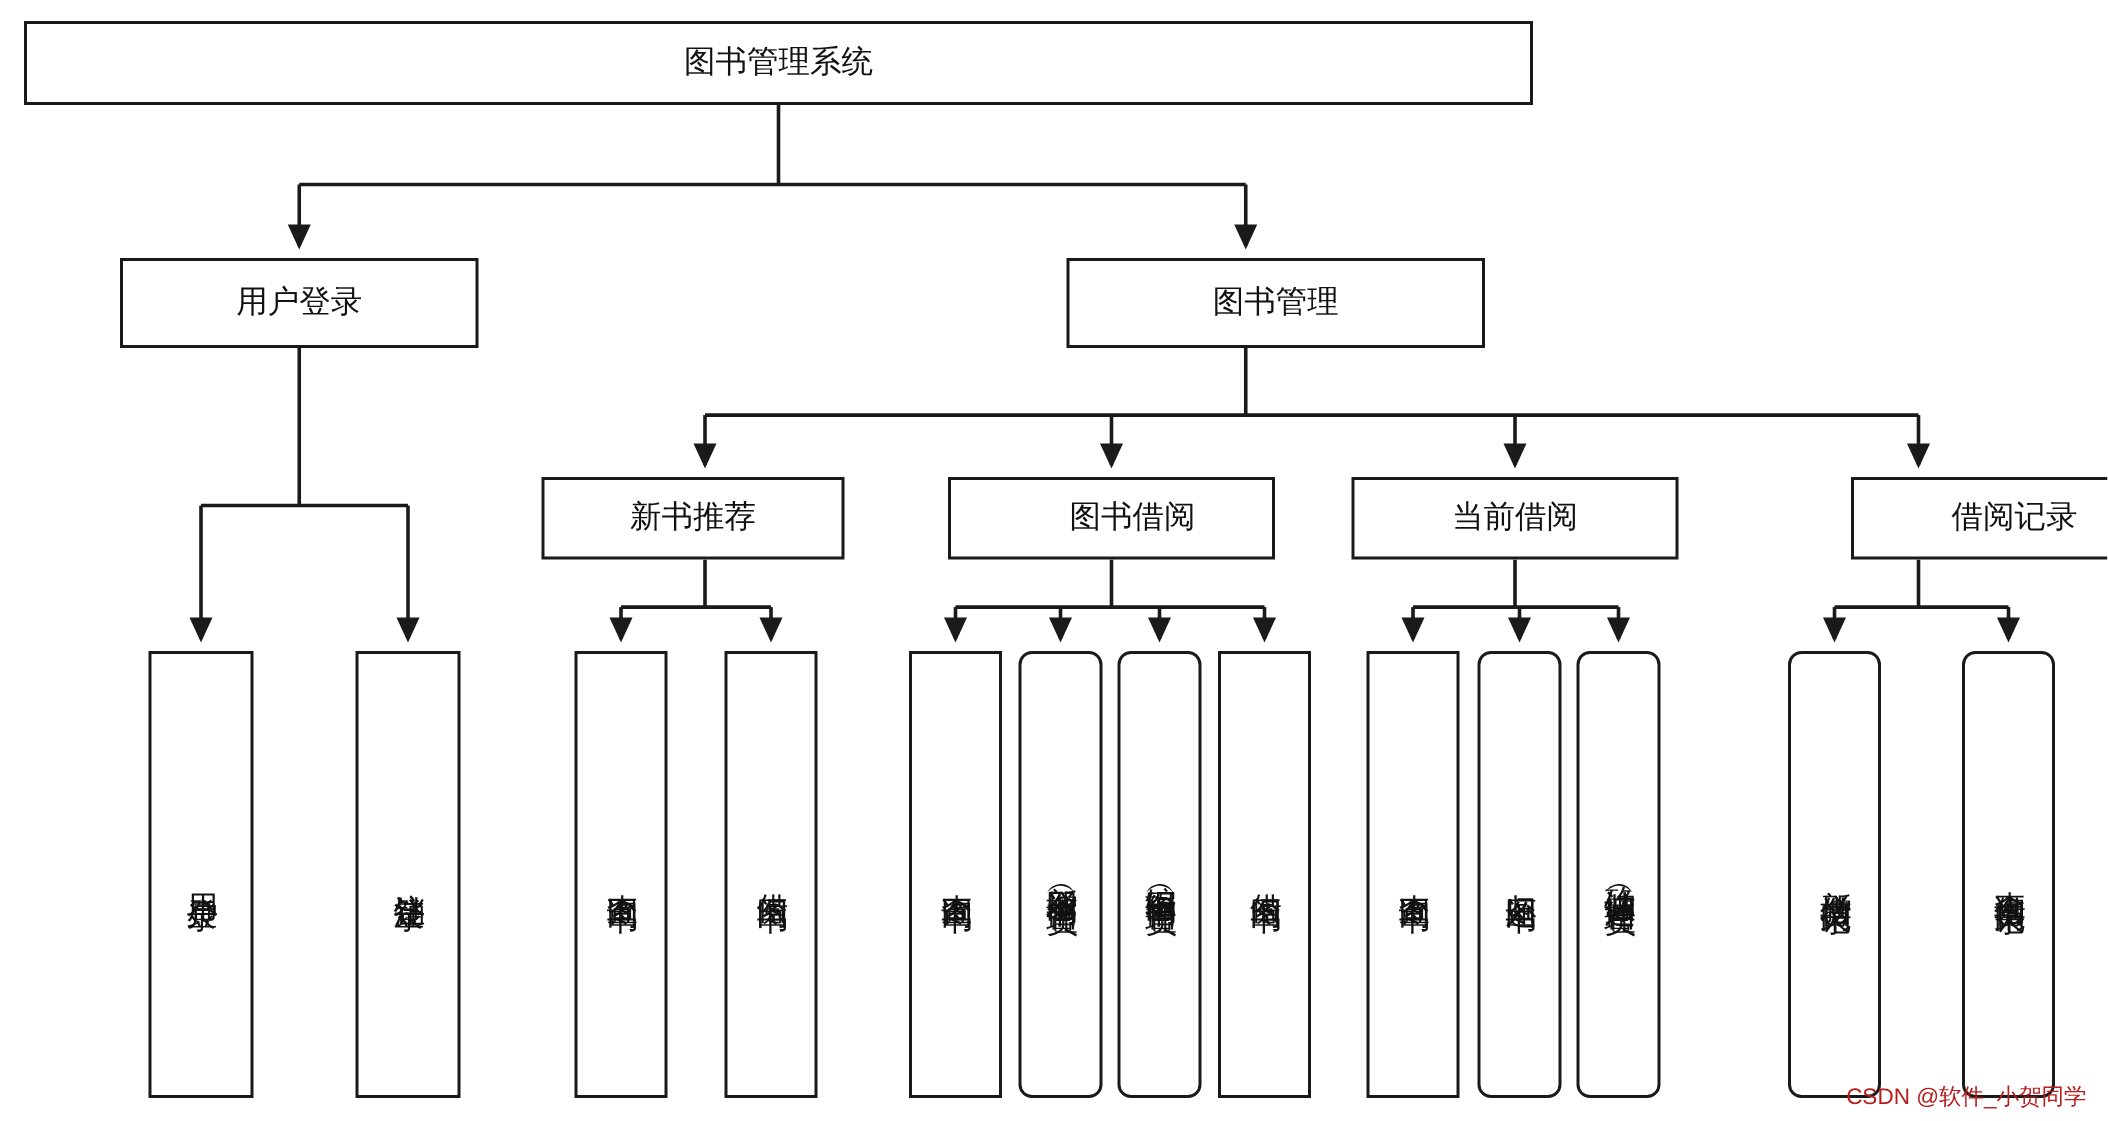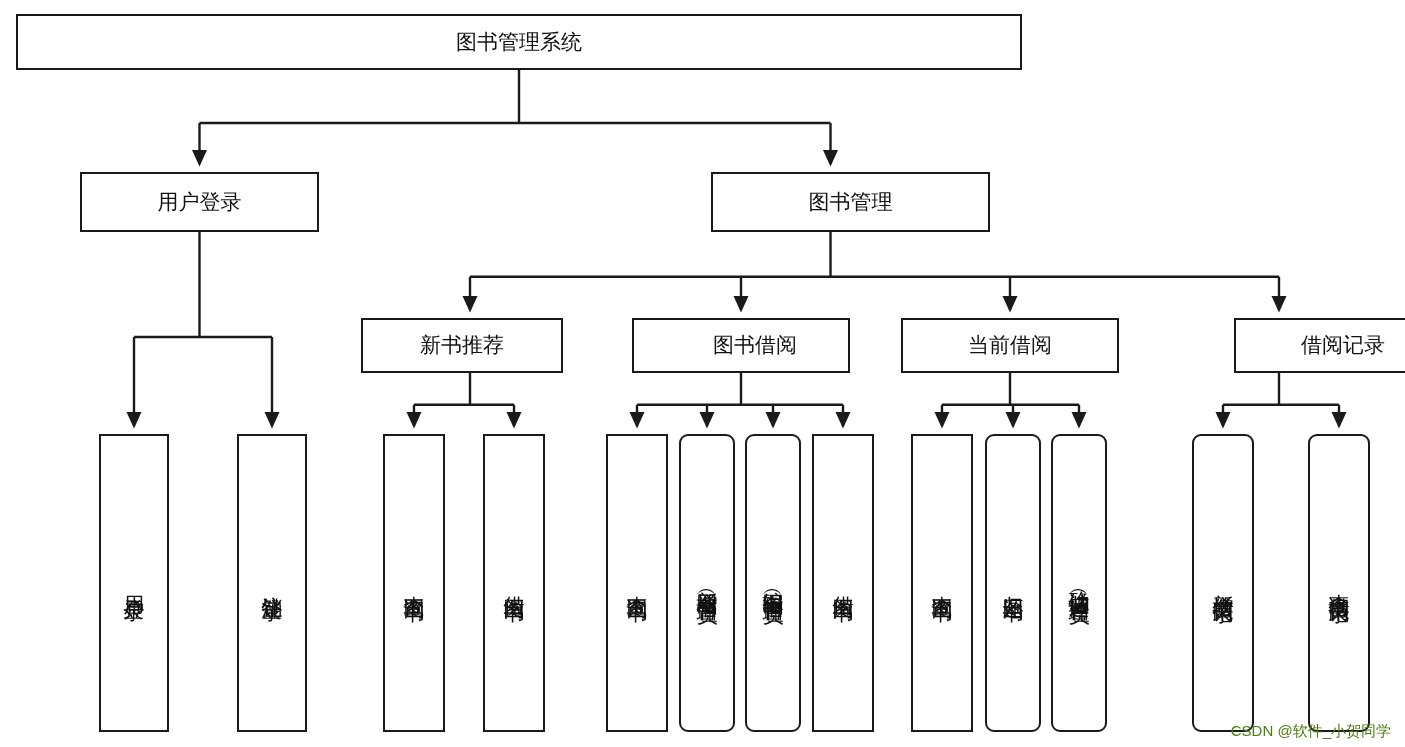--- a/index.html
+++ b/index.html
@@ -51,21 +51,21 @@
   }
   .node.vertical .lbl {
     writing-mode: vertical-rl;
     text-orientation: upright;
   }
   .watermark {
     position: absolute;
     right: 14px;
     bottom: 6px;
     font-size: 15px;
-    color: #4d7c0f;
+    color: #b91c1c;
     white-space: nowrap;
   }
 </style>
 </head>
 <body>
 
 <div id="canvas">
   <svg class="links" id="links-svg" viewBox="0 0 1405 747">
     <defs>
       <marker id="arrow" markerWidth="10" markerHeight="10" refX="6" refY="3.2" orient="auto" markerUnits="strokeWidth">

